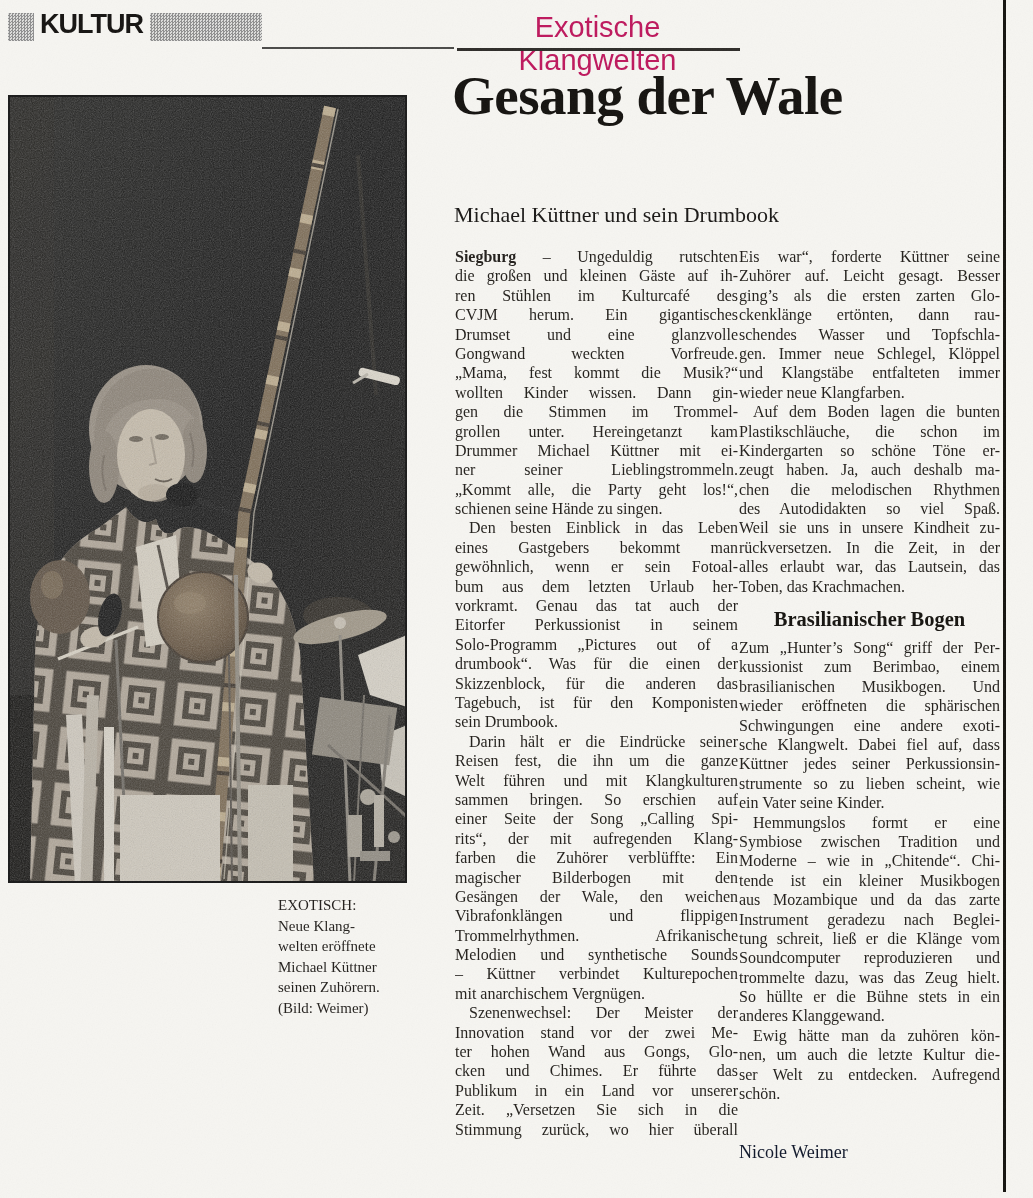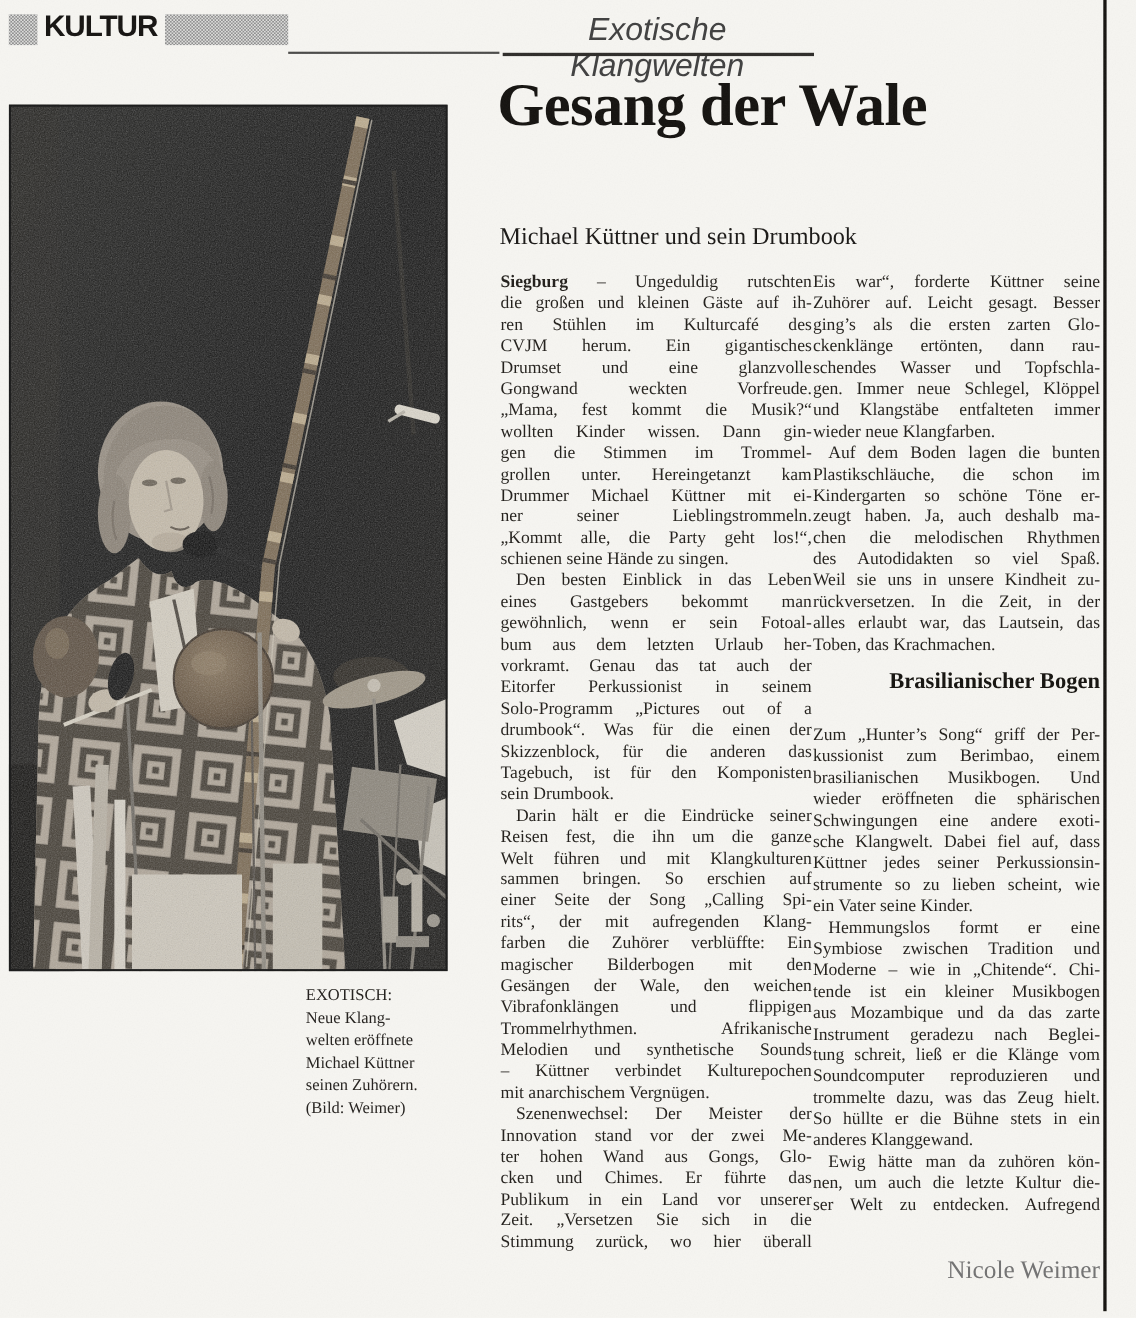--- a/index.html
+++ b/index.html
@@ -21,21 +21,21 @@
   .block-a{left:8px;top:13px;width:26px;height:28px;}
   .block-b{left:150px;top:13px;width:112px;height:28px;}
   .section-label{
     position:absolute;left:40px;top:9px;
     font-family:"Liberation Sans",sans-serif;font-weight:700;
     font-size:27px;letter-spacing:-1px;color:#151311;
   }
   .rule-left{position:absolute;left:262px;top:47px;width:192px;height:2px;background:#4a4a48;}
   .page-header{
     position:absolute;left:455px;top:11px;width:285px;text-align:center;
-    font-family:"Liberation Sans",sans-serif;font-size:29px;color:#404040;font-style:italic;
+    font-family:"Liberation Sans",sans-serif;font-size:29px;color:#be185d;
   }
   .rule-center{position:absolute;left:457px;top:48px;width:283px;height:3px;background:var(--rule);}
   
   .headline{
     position:absolute;left:452px;top:64px;width:560px;
     font-weight:700;font-size:55px;line-height:63px;letter-spacing:-0.5px;color:#14120f;
   }
   .subheadline{
     position:absolute;left:454px;top:202px;width:560px;
     font-size:22px;font-weight:400;color:#1a1816;
@@ -48,26 +48,26 @@
     font-size:15px;line-height:20.6px;color:#221f1c;
   }
   
   .col{position:absolute;top:247px;font-size:16px;line-height:19.4px;color:#221f1b;}
   #col1{left:455px;width:283px;}
   #col2{left:739px;width:261px;}
   .line{height:19.4px;overflow:hidden;text-align:justify;text-align-last:justify;}
   .line.last{text-align-last:auto;}
   .line.indent{text-indent:14px;}
   .subhead{
-    font-size:20.5px;font-weight:700;line-height:26px;margin:10px 0 27px;
-    text-align:right;color:#15130f;
+    font-size:20.5px;font-weight:700;line-height:26px;margin:10px 0 6px;
+    text-align:center;color:#15130f;
   }
   .byline{
     position:absolute;left:739px;top:1142px;width:261px;
-    text-align:right;font-size:23px;color:#737373;
+    text-align:left;font-size:18px;color:#0f172a;
   }
   .vrule{position:absolute;left:1003px;top:0;width:3px;height:1192px;background:#15130f;}
   
   .paper-grain{position:absolute;left:0;top:0;pointer-events:none;z-index:60;}
 </style>
 </head>
 <body>
 
 <header>
   <div class="halftone block-a"></div>
@@ -304,20 +304,21 @@
     <div class="line">aus Mozambique und da das zarte</div>
     <div class="line">Instrument geradezu nach Beglei-</div>
     <div class="line">tung schreit, ließ er die Klänge vom</div>
     <div class="line">Soundcomputer reproduzieren und</div>
     <div class="line">trommelte dazu, was das Zeug hielt.</div>
     <div class="line">So hüllte er die Bühne stets in ein</div>
     <div class="line last">anderes Klanggewand.</div>
     <div class="line indent">Ewig hätte man da zuhören kön-</div>
     <div class="line">nen, um auch die letzte Kultur die-</div>
     <div class="line">ser Welt zu entdecken. Aufregend</div>
+    <div class="line last">schön.</div>
   </div>
 
 <div class="byline">Nicole Weimer</div>
 
 <div class="vrule"></div>
 
 <svg class="paper-grain" width="1033" height="1198">
   <filter id="pgrain">
       <feTurbulence type="fractalNoise" baseFrequency="0.8" numOctaves="2" stitchTiles="stitch"></feTurbulence>
       <feColorMatrix type="saturate" values="0"></feColorMatrix>

